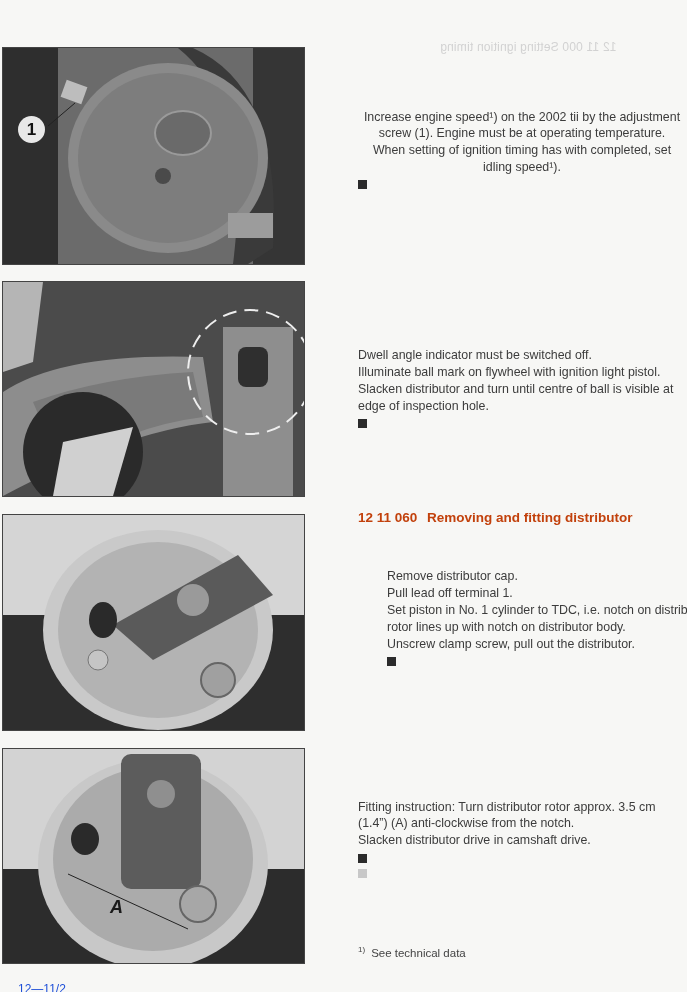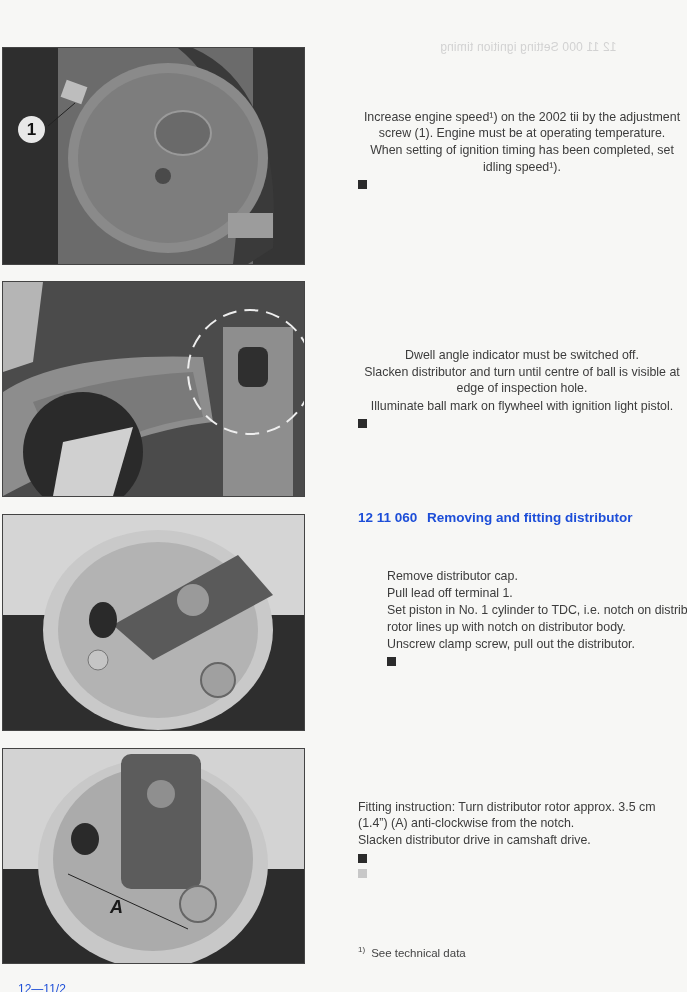--- a/index.html
+++ b/index.html
@@ -28,26 +28,26 @@
   .block {
     position:absolute; left:358px; width:328px;
     font-size:12.4px; line-height:16.2px; color:#3c3c3c;
   }
   .block p { margin:0 0 1px 0; }
   .endmark {
     display:block; width:9px; height:9px; background:#2b2b2b; margin-top:5px;
   }
   .endmark.faint { background:#c8c8c8; margin-top:6px; }
   #b1 { top:109px;text-align:center; }
-  #b2 { top:347px;text-align:center; }
+  #b2 { top:347px; }
   #b3 { top:568px;margin-left:29px; }
   #b4 { top:799px; }
   .heading {
     position:absolute; left:358px; top:510px; font-size:13.5px; font-weight:bold;
-    color:#1d4ed8; white-space:nowrap;
+    color:#c2410c; white-space:nowrap;
   }
   .heading .num { margin-right:6px; }
   .footnote {
     position:absolute; left:358px; top:945px; font-size:11.5px; color:#444;
   }
   .footnote sup { font-size:8px; margin-right:6px; }
   .pageno {
     position:absolute; left:18px; top:965px; font-size:12px; color:#1d4ed8;margin-top:17px;
   }
 </style>
@@ -113,28 +113,28 @@
     <circle cx="158" cy="45" r="14" fill="#8f8f8f"></circle>
     <circle cx="195" cy="155" r="18" fill="#a7a7a7" stroke="#666" stroke-width="2"></circle>
     <ellipse cx="82" cy="90" rx="14" ry="16" fill="#2a2a2a"></ellipse>
     <line x1="65" y1="125" x2="185" y2="180" stroke="#222" stroke-width="1"></line>
   </svg>
   <div style="position:absolute;left:107px;top:148px;font-size:18px;font-weight:bold;font-style:italic;color:#1a1a1a;">A</div>
 </div>
 
 <div class="block" id="b1">
   <p>Increase engine speed¹) on the 2002 tii by the adjustment screw (1). Engine must be at operating temperature.</p>
-  <p>When setting of ignition timing has been completed, set idling speed¹).</p>
+  <p>When setting of ignition timing has with completed, set idling speed¹).</p>
   <span class="endmark"></span>
 </div>
 
 <div class="block" id="b2">
   <p>Dwell angle indicator must be switched off.</p>
+  <p>Illuminate ball mark on flywheel with ignition light pistol.</p>
   <p>Slacken distributor and turn until centre of ball is visible at edge of inspection hole.</p>
-  <p>Illuminate ball mark on flywheel with ignition light pistol.</p>
   <span class="endmark"></span>
 </div>
 
 <div class="heading">
   <span class="num">12 11 060</span>
   <span>Removing and fitting distributor</span>
 </div>
 
 <div class="block" id="b3">
   <p>Remove distributor cap.</p>

